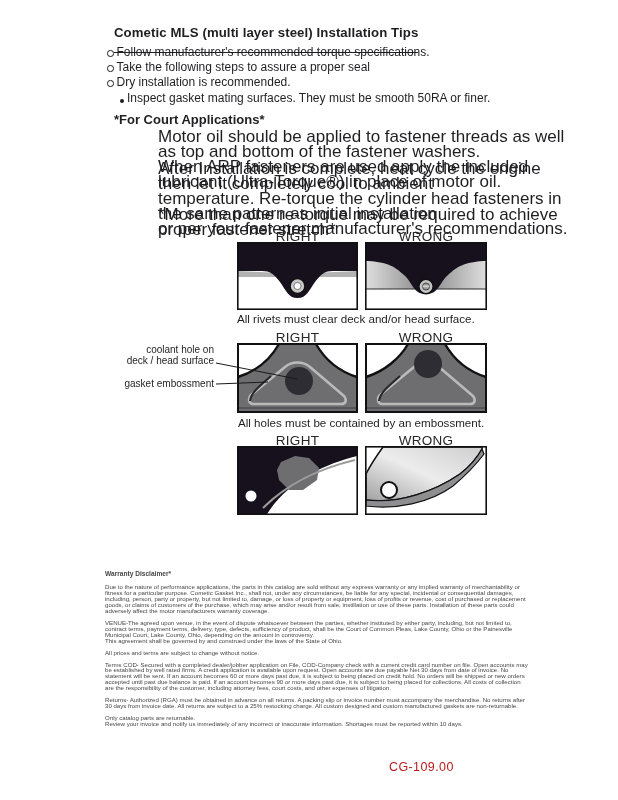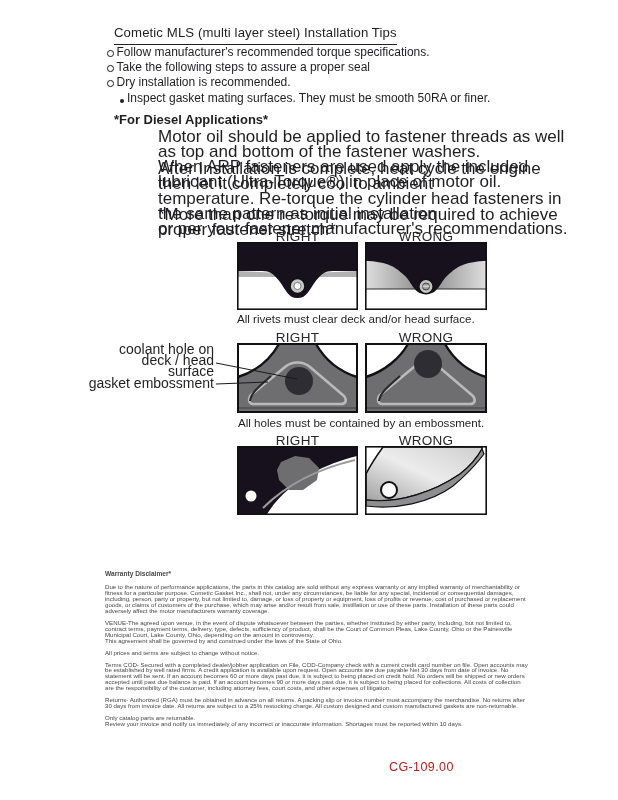--- a/index.html
+++ b/index.html
@@ -1,21 +1,21 @@
 <!DOCTYPE html>
 <html style="--page_bg: #ffffff; --ink: #1f1f22; --fine_print: #474747; --diagram_black: #17101d; --deck_gray: #b2b2b2; --diagram_gray_bg: #6e6e71; --embossment_line: #bababa; --coolant_hole: #2d2d33;"><head>
 <meta charset="utf-8">
 <style>
   html,body{margin:0;padding:0;background:#fff;}
   body{font-family:"Liberation Sans","DejaVu Sans",sans-serif;color:var(--ink,#1f1f22);}
   .page{position:relative;width:618px;height:800px;background:var(--page_bg,#fff);overflow:hidden;}
 
   
-  .title{position:absolute;left:114px;top:25px;font-size:13.2px;font-weight:normal;
-         border-bottom:1.6px solid var(--ink);padding-bottom:4px;letter-spacing:0.1px;}
+  .title{position:absolute;left:114px;top:25px;font-size:13.2px;font-weight:bold;
+         border-bottom:1.6px solid var(--ink);padding-bottom:12px;letter-spacing:0.1px;}
   .bullets{position:absolute;left:107px;top:45px;width:470px;font-size:12px;}
   .b-row{display:flex;align-items:flex-start;line-height:15.2px;}
   .b-row.sub{margin-left:13px;align-items:center;}
   .marker{flex:0 0 auto;width:4.5px;height:4.5px;border:1px solid var(--ink);
           border-radius:50%;margin:5px 3px 0 0;}
   .marker.dot{background:var(--ink);width:4px;height:4px;border:none;margin-top:5.5px;}
 
   .diesel-h{position:absolute;left:114px;top:112px;font-size:13px;font-weight:bold;}
   .para{position:absolute;left:118px;width:416px;font-size:17px;line-height:15px;white-space:pre-line;margin-left:40px;}
   .p1{top:129px;}
@@ -29,21 +29,21 @@
   .lab-right{left:365px;width:122px;text-decoration:underline;}
   .r1{top:1px;} .r2{top:102px;} .r3{top:205px;}
   .fig-box{position:absolute;}
   .bx1L{left:237px;top:14px;} .bx1R{left:365px;top:14px;}
   .bx2L{left:237px;top:115px;} .bx2R{left:365px;top:115px;}
   .bx3L{left:237px;top:218px;} .bx3R{left:365px;top:218px;}
   .caption{position:absolute;font-size:11.6px;line-height:11.5px;white-space:pre-line;}
   .cap1{left:237px;top:85px;}
   .cap2{left:238px;top:189px;text-align:right;}
   .cap3{left:238px;top:290px;}
-  .side-label{position:absolute;font-size:14px;line-height:11px;text-align:right;white-space:pre-line;}
+  .side-label{position:absolute;font-size:10px;line-height:11px;text-align:right;white-space:pre-line;}
   .sideA{left:96px;top:116px;width:118px;}
   .sideB{left:88px;top:150px;width:126px;}
   .leader{position:absolute;left:0;top:0;width:618px;height:315px;pointer-events:none;}
 
   svg{display:block;}
   .fill-black{fill:var(--diagram_black,#17101d);}
   .fill-deck{fill:var(--deck_gray,#b2b2b2);}
   .fill-graybg{fill:var(--diagram_gray_bg,#6e6e71);}
   .fill-hole{fill:var(--coolant_hole,#2d2d33);}
   .stroke-emboss{stroke:var(--embossment_line,#bababa);}
@@ -74,21 +74,21 @@
     <div class="b-row">
       <span class="marker"></span>
       <span>Dry installation is recommended.</span>
     </div>
     <div class="b-row sub">
       <span class="marker dot"></span>
       <span>Inspect gasket mating surfaces.  They must be smooth 50RA or finer.</span>
     </div>
   </div>
 
-  <div class="diesel-h">*For Diesel Applications*</div>
+  <div class="diesel-h">*For Court Applications*</div>
   <div class="para p1">Motor oil should be applied to fastener threads as well as top and bottom of the fastener washers.
 When ARP fasteners are used apply the included lubricant (Ultra-Torque®) in place of motor oil.</div>
   <div class="para p2">After Installation is complete, heat cycle the engine then let it completely cool to ambient
 temperature. Re-torque the cylinder head fasteners in the same pattern as initial installation
 or per your fastener manufacturer's recommendations.</div>
   <div class="para p3">*More than one re-torque may be required to achieve proper fastener stretch*</div>
 
   <div class="figures">
 
     <div class="fig-label lab-left r1">RIGHT</div>

